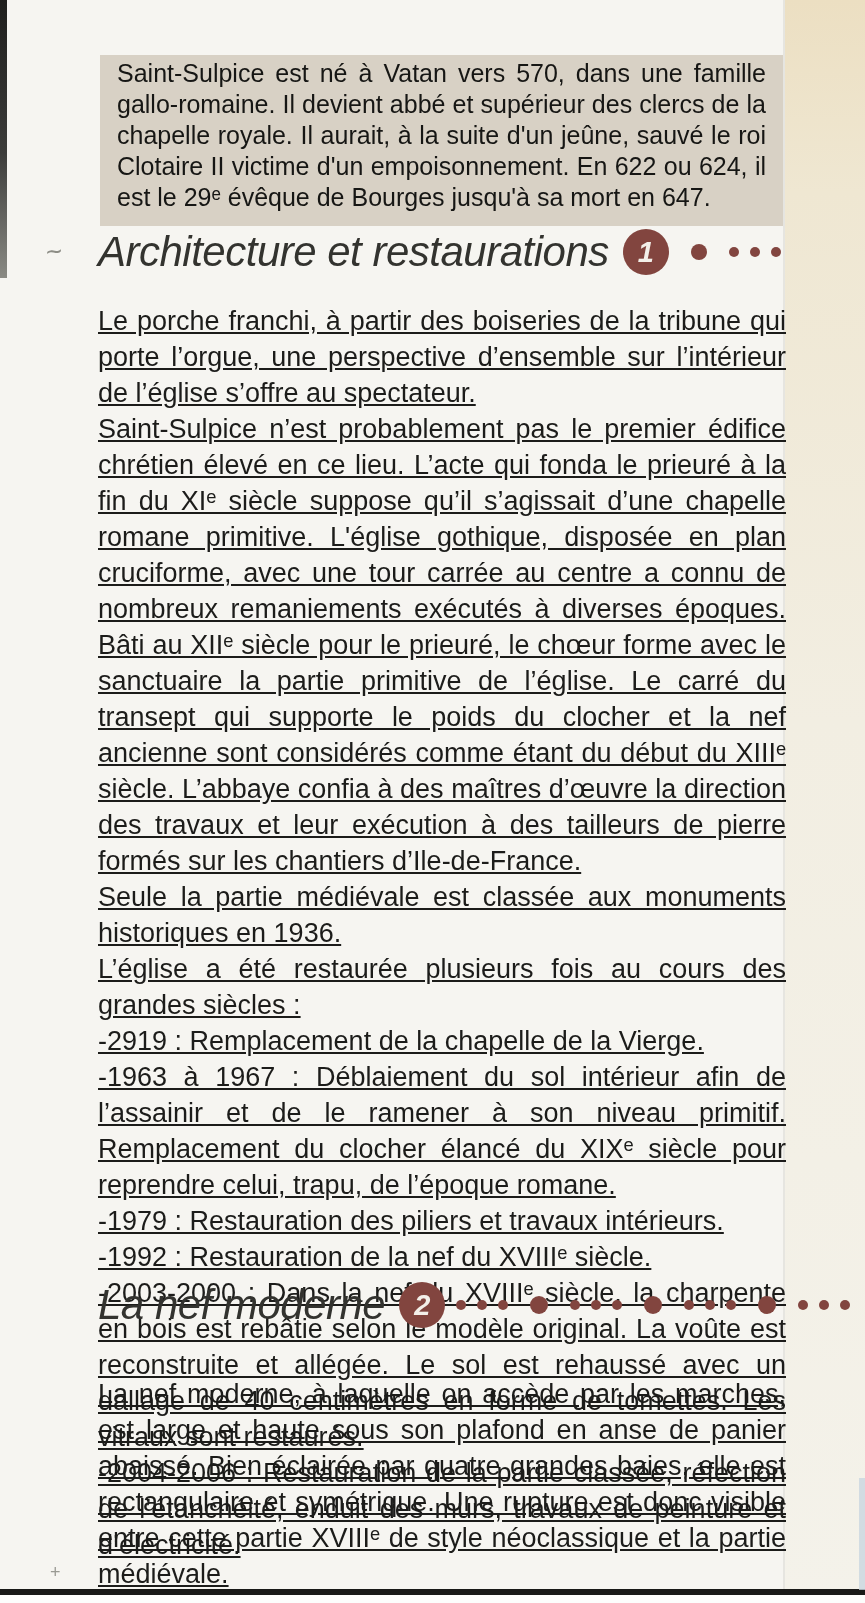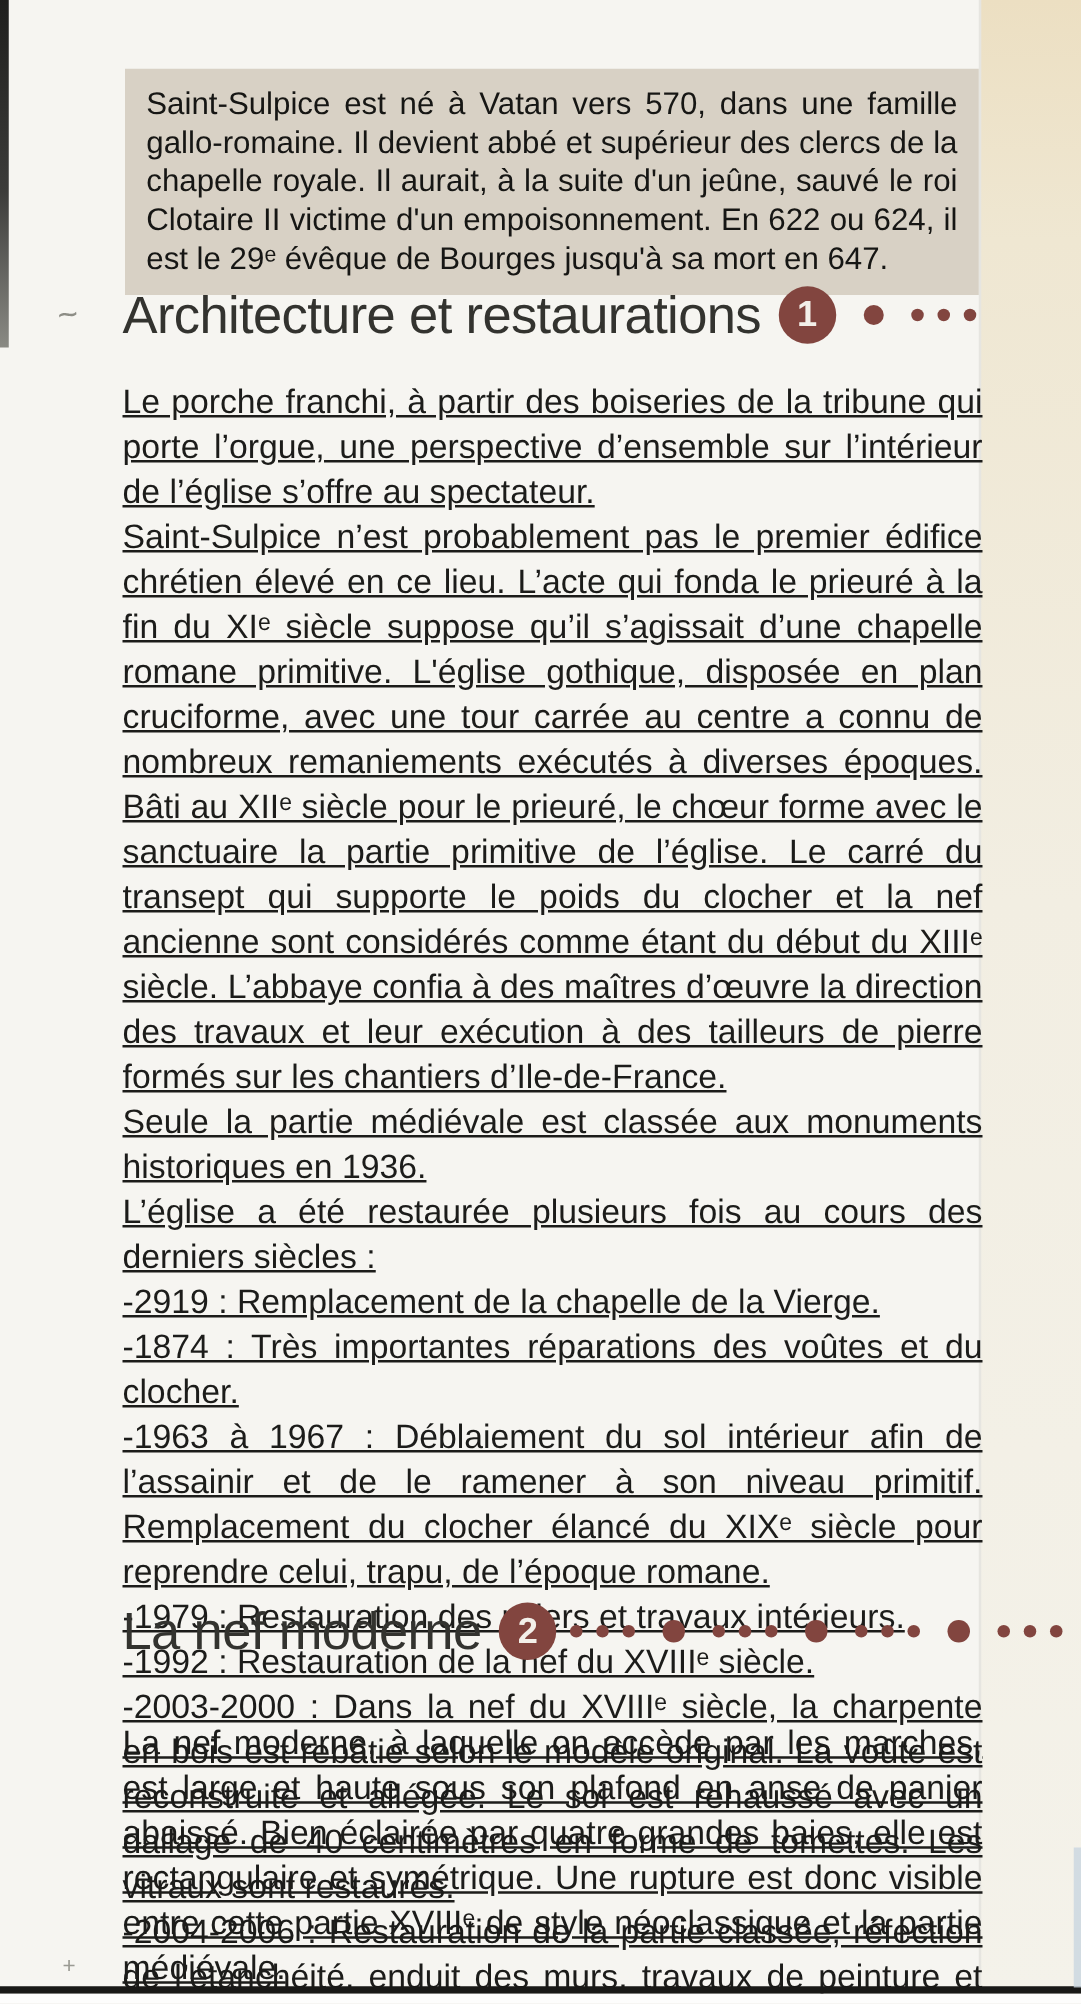--- a/index.html
+++ b/index.html
@@ -23,32 +23,32 @@
   .blue-sliver{position:absolute;right:0;top:1478px;width:6px;height:112px;background:#c9d6e0;opacity:.8;}
   .pencil-tilde{position:absolute;left:46px;top:236px;font-size:28px;color:#8d8d86;
     transform:rotate(-8deg);}
   .pencil-plus{position:absolute;left:50px;top:1562px;font-size:18px;color:#9a9a93;}
 
   
   .intro-box{
     position:absolute;left:100px;top:55px;width:683px;min-height:150px;
     background:var(--box-bg,#d8d1c5);
     box-sizing:border-box;
-    padding:13px 17px 13px 17px;
+    padding:3px 17px 13px 17px;
     font-size:25px;line-height:31px;
     text-align:justify;
     color:#161614;
   }
 
   
   .section-heading{
     position:absolute;left:98px;right:50px;
     display:flex;align-items:center;
     font-size:42px;letter-spacing:-0.5px;
-    color:#33332f;white-space:nowrap;
+    color:#33332f;white-space:nowrap;font-style:italic;
   }
   #heading-1{top:228px;}
   #heading-2{top:1281px;}
   .num-badge{
     flex:0 0 auto;
     width:46px;height:46px;margin-left:14px;
     border-radius:50%;
     background:var(--accent,#82453f);
     color:#f3efe9;
     font-size:29px;font-weight:bold;
@@ -96,23 +96,22 @@
         <span class="dot dot-s"></span>
         <span class="dot dot-s"></span>
         <span class="dot dot-s"></span>
       </span>
   </div>
 
   <div class="body-block" id="body-1">
     <p>Le porche franchi, à partir des boiseries de la tribune qui porte l’orgue, une perspective d’ensemble sur l’intérieur de l’église s’offre au spectateur.</p>
     <p>Saint-Sulpice n’est probablement pas le premier édifice chrétien élevé en ce lieu. L’acte qui fonda le prieuré à la fin du XIᵉ siècle suppose qu’il s’agissait d’une chapelle romane primitive. L'église gothique, disposée en plan cruciforme, avec une tour carrée au centre a connu de nombreux remaniements exécutés à diverses époques. Bâti au XIIᵉ siècle pour le prieuré, le chœur forme avec le sanctuaire la partie primitive de l’église. Le carré du transept qui supporte le poids du clocher et la nef ancienne sont considérés comme étant du début du XIIIᵉ siècle. L’abbaye confia à des maîtres d’œuvre la direction des travaux et leur exécution à des tailleurs de pierre formés sur les chantiers d’Ile-de-France.</p>
     <p>Seule la partie médiévale est classée aux monuments historiques en 1936.</p>
-    <p>L’église a été restaurée plusieurs fois au cours des derniers siècles :</p>
+    <p>L’église a été restaurée plusieurs fois au cours des grandes siècles :</p>
     <p>-2919 : Remplacement de la chapelle de la Vierge.</p>
-    <p>-1874 : Très importantes réparations des voûtes et du clocher.</p>
     <p>-1963 à 1967 : Déblaiement du sol intérieur afin de l’assainir et de le ramener à son niveau primitif. Remplacement du clocher élancé du XIXᵉ siècle pour reprendre celui, trapu, de l’époque romane.</p>
     <p>-1979 : Restauration des piliers et travaux intérieurs.</p>
     <p>-1992 : Restauration de la nef du XVIIIᵉ siècle.</p>
     <p>-2003-2000 : Dans la nef du XVIIIᵉ siècle, la charpente en bois est rebâtie selon le modèle original. La voûte est reconstruite et allégée. Le sol est rehaussé avec un dallage de 40 centimètres en forme de tomettes. Les vitraux sont restaurés.</p>
     <p>-2004-2006 : Restauration de la partie classée, réfection de l’étanchéité, enduit des murs, travaux de peinture et d’électricité.</p>
   </div>
 
   <div class="section-heading" id="heading-2">
     <span>La nef moderne</span>
     <span class="num-badge">2</span>

